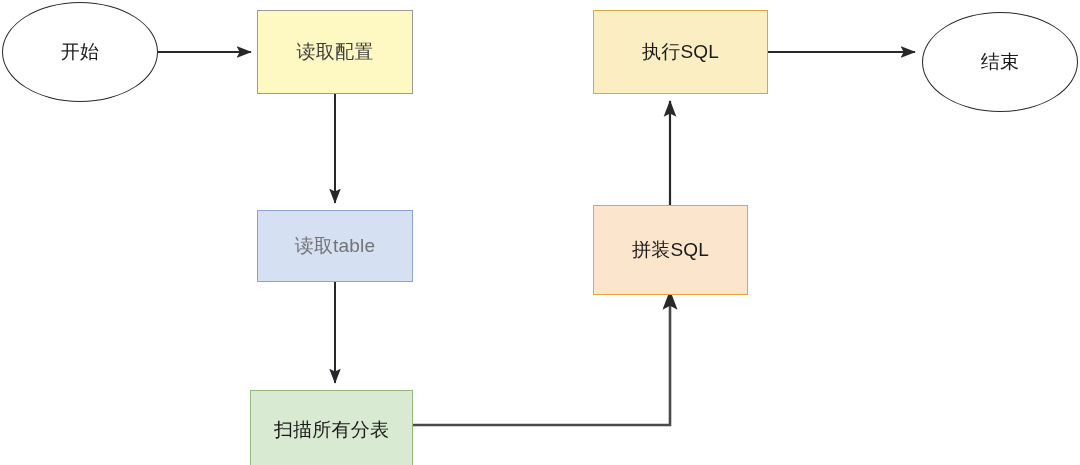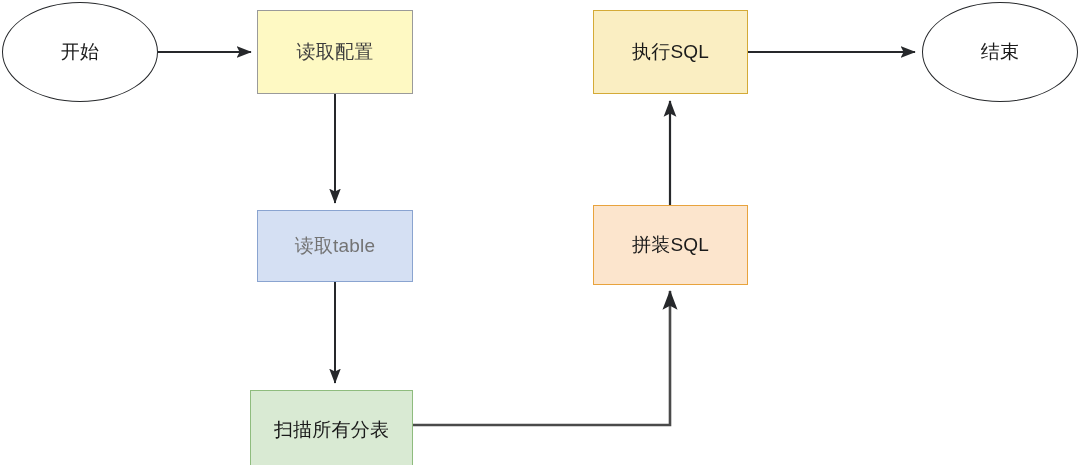--- a/index.html
+++ b/index.html
@@ -43,40 +43,40 @@
     border-radius: 50%;
     background: #ffffff;
     border: 1.6px solid #26282b;
   }
   
   .process {
     border-width: 1.6px;
     border-style: solid;
   }
   #node-start    { left: 2px;   top: 2px;   width: 156px; height: 100px; }
-  #node-end      { left: 922px; top: 2px;   width: 156px; height: 100px; }
+  #node-end      { left: 922px; top: 12px;   width: 156px; height: 100px; }
 
   #node-read-config {
     left: 257px; top: 10px; width: 156px; height: 84px;
     background: #fef9c3; border-color: #9a9a9a; color: #3d3d3d;
   }
   #node-read-table {
     left: 257px; top: 210px; width: 156px; height: 72px;
     background: #d5e0f3; border-color: #8aa4d0; color: #737373;
   }
   #node-scan-tables {
     left: 250px; top: 390px; width: 163px; height: 80px;
     background: #d9ead3; border-color: #8fbc7e; color: #1a1a1a;
   }
   #node-build-sql {
-    left: 593px; top: 205px; width: 155px; height: 80px;
+    left: 593px; top: 205px; width: 155px; height: 90px;
     background: #fce5cd; border-color: #e8a33d; color: #1a1a1a;
   }
   #node-exec-sql {
-    left: 593px; top: 10px; width: 155px; height: 84px;
+    left: 593px; top: 10px; width: 175px; height: 84px;
     background: #faeec2; border-color: #d4aa37; color: #1a1a1a;
   }
 </style>
 </head>
 <body>
 
 <svg id="canvas" viewBox="0 0 1080 465" width="1080" height="465" xmlns="http://www.w3.org/2000/svg">
   <defs>
     <marker id="arrowhead" markerWidth="9" markerHeight="9" refX="7.2" refY="3.2" orient="auto" markerUnits="strokeWidth">
       <path d="M0,0.3 L7.6,3.2 L0,6.1 L1.5,3.2 Z" fill="#26282b"></path>

